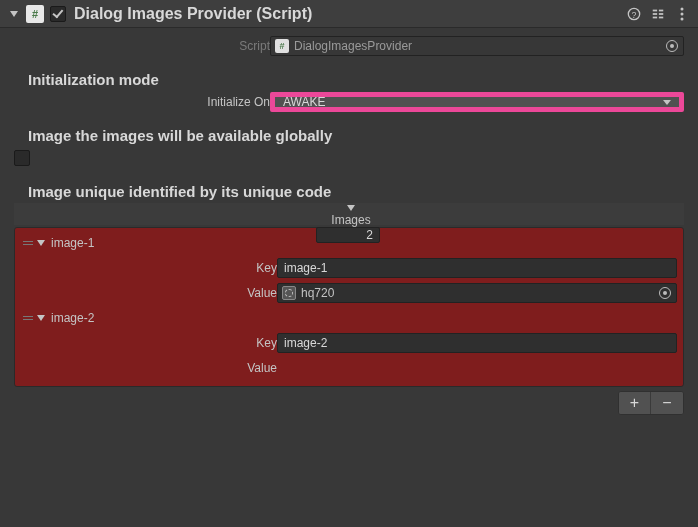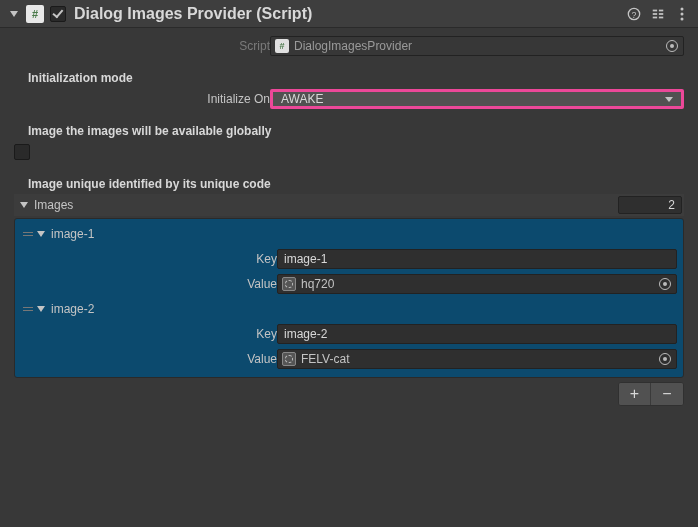--- a/index.html
+++ b/index.html
@@ -93,21 +93,21 @@
   width: 256px;
   padding-left: 14px;
   color: #c4c4c4;
   text-align: right;
 }
 .label.disabled { color: #7a7a7a; }
 .label.sub { padding-left: 68px; }
 .section-heading {
   font-weight: bold;
   color: #d8d8d8;
-  font-size: 12px;
+  font-size: 15px;
   margin-top: 14px;
   margin-bottom: 2px;
   padding-left: 14px;
 }
 .field {
   flex: 1;
   height: 20px;
   background: #2f2f2f;
   border: 1px solid #222;
   border-radius: 2px;
@@ -122,21 +122,21 @@
   color: #d8d8d8;
   font-size: 12px;
   width: 100%;
   outline: none;
   font-family: inherit;
 }
 .dropdown {
   flex: 1;
   height: 20px;
   background: #515151;
-  border: 3px solid #ec4899;
+  border: 5px solid #ec4899;
   border-radius: 2px;
   display: flex;
   align-items: center;
   padding: 0 8px;
   color: #d8d8d8;
   cursor: pointer;
   position: relative;
 }
 .dropdown::after {
   content: "";
@@ -209,39 +209,40 @@
   background: #bbb;
   border-radius: 50%;
   position: absolute;
 }
 .list-header {
   display: flex;
   align-items: center;
   height: 22px;
   margin-top: 3px;
   background: #3c3c3c;
+  flex-direction: column;
 }
 .list-header .fold { margin-left: 4px; }
 .list-header-label { flex: 1; padding-left: 4px; color: #c4c4c4; }
 .list-size {
   width: 64px;
   height: 18px;
   background: #2f2f2f;
   border: 1px solid #222;
   text-align: right;
   padding: 0 6px;
   color: #d8d8d8;
   margin-right: 2px;
   border-radius: 2px;
   display: flex;
   align-items: center;
   justify-content: flex-end;
 }
 .list-body {
-  background: #0c4a6e;
+  background: #7f1d1d;
   border: 1px solid #2a2a2a;
   border-radius: 3px;
   padding: 4px 6px;
   margin-top: 2px;
 }
 .element-header {
   display: flex;
   align-items: center;
   height: 22px;
 }
@@ -398,25 +399,20 @@
       <div class="element-name">image-2</div>
     </div>
     <div class="row">
       <div class="label sub">Key</div>
       <div class="field">
         <input type="text" value="image-2" style="">
       </div>
     </div>
     <div class="row">
       <div class="label sub">Value</div>
-      <div class="object-field">
-        <div class="sprite-thumb"></div>
-        <span>FELV-cat</span>
-        <div class="picker"></div>
-      </div>
     </div>
 
   </div>
 
   <div class="list-footer">
     <div class="footer-buttons">
       <button>+</button>
       <button>−</button>
     </div>
   </div>

